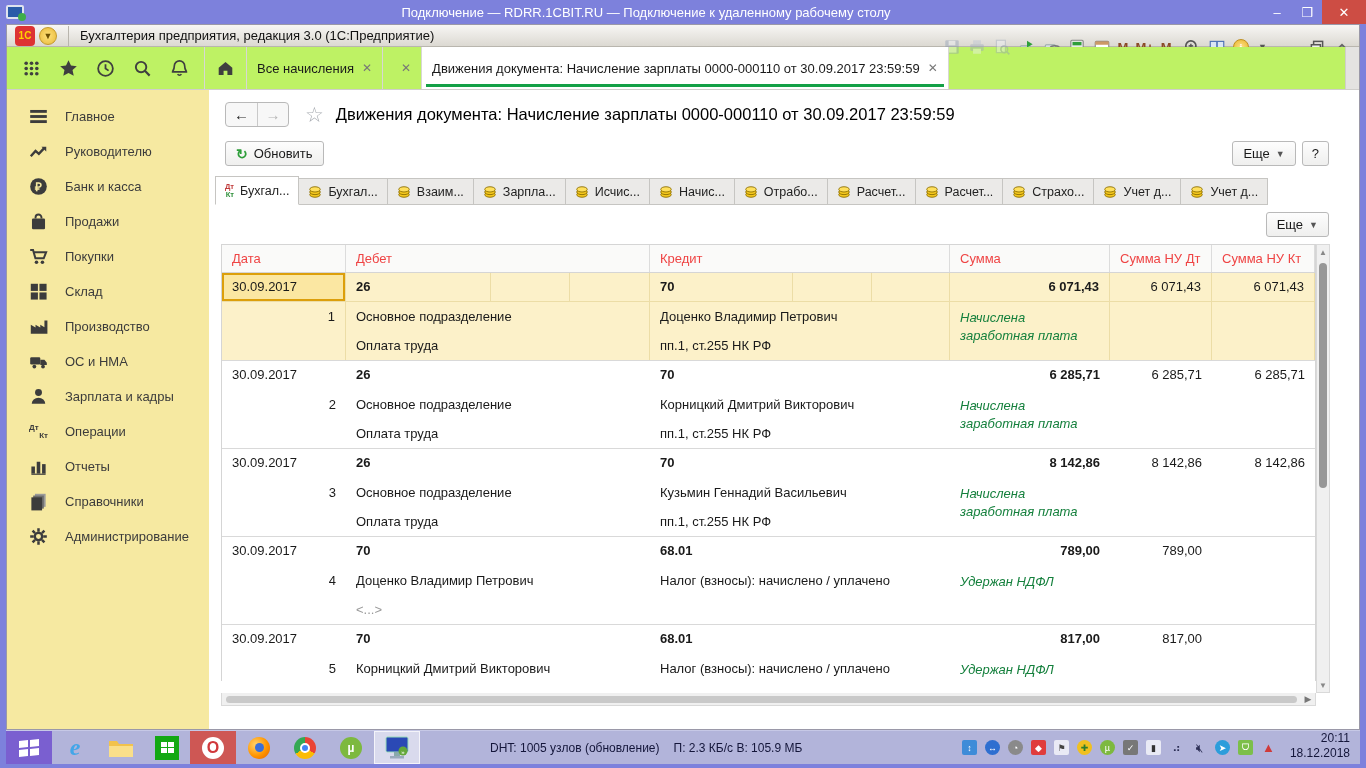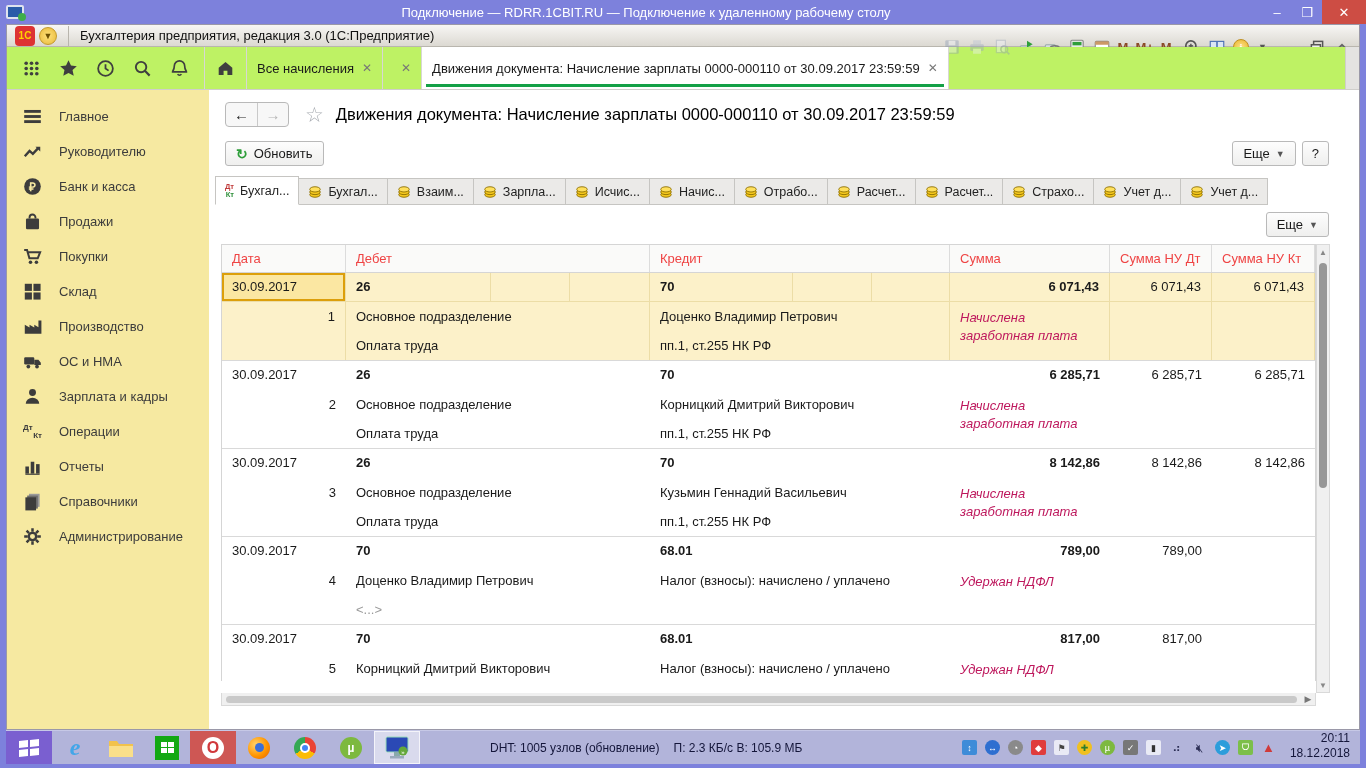--- a/index.html
+++ b/index.html
@@ -37,21 +37,21 @@
   .navtab.home { padding:0 12px; border-left:1px solid #d8d7d4; }
   .navtab .x { margin-left:8px; color:#777; font-size:12px; }
   .navtab.active { background:#fff; }
   .navtab.active::after { content:""; position:absolute; left:4px; right:4px; bottom:2px; height:3px; background:#14a046; }
   .pb-fill { flex:1; }
   .pb-scroll { width:14px; background:#e4e3e1; border-left:1px solid #cfcecb; }
 
   
   .main { flex:1; display:flex; overflow:hidden; }
   .sidebar { width:202px; background:#f6e9a1; padding-top:9px; flex-shrink:0; }
-  .sb-item { height:35px; display:flex; align-items:center; padding-left:16px; color:#3c3c3c; cursor:default; }
+  .sb-item { height:35px; display:flex; align-items:center; padding-left:22px; color:#3c3c3c; cursor:default; }
   .sb-item svg { width:19px; height:19px; flex-shrink:0; }
   .sb-item .lbl { margin-left:17px; font-size:13px; }
   .dtkt-sb { font-size:8px; font-weight:bold; color:#3c3c3c; line-height:1; width:19px; }
   .dtkt-sb .k { display:block; text-align:right; }
 
   .content { flex:1; background:#fff; position:relative; overflow:hidden; }
   .navrow { display:flex; align-items:center; padding:12px 14px 6px 16px; }
   .histbtns { display:flex; border:1px solid #b9b9b9; border-radius:4px; overflow:hidden; background:#f7f7f7; }
   .histbtn { width:31px; height:23px; display:flex; align-items:center; justify-content:center; font-size:15px; color:#222; }
   .histbtn + .histbtn { border-left:1px solid #c9c9c9; color:#b5b5b5; }
@@ -95,21 +95,21 @@
   .sel .rowA .c-deb, .sel .rowA .c-cred { display:flex; padding:0; }
   .sel .rowA .sc1 { flex:1.6; padding:6px 8px 4px 10px; }
   .sel .rowA .sc2 { flex:1; border-left:1px solid #ecdda6; }
   .rowA .c-deb:not(.x), .rowA .c-cred:not(.x) { }
   .curcell { background:#fbe7a2; box-shadow:inset 0 0 0 2px #dc9f0b; }
   .subgrid { display:flex; }
   .col { display:flex; flex-direction:column; }
   .col > div { height:29px; padding:7px 8px 0 10px; white-space:nowrap; overflow:hidden; }
   .sel .col { border-right:1px solid #ecdda6; }
   .numcell { text-align:right; padding-right:10px !important; color:#1a1a1a; }
-  .comment { font-style:italic; color:#be185d; height:auto !important; white-space:normal !important; line-height:1.35; padding-top:7px; }
+  .comment { font-style:italic; color:#15803d; height:auto !important; white-space:normal !important; line-height:1.35; padding-top:7px; }
   .muted { color:#9a9a9a; }
 
   .vscroll { width:14px; height:449px; background:#f0f0f0; border:1px solid #d9d9d9; display:flex; flex-direction:column; align-items:center; }
   .varr { height:14px; font-size:8px; color:#888; display:flex; align-items:center; justify-content:center; width:100%; }
   .vthumb { width:8px; height:225px; background:#979797; border-radius:5px; margin-top:4px; }
   .vfill { flex:1; }
   .hscroll { width:1095px; height:13px; margin-left:12px; background:#f0f0f0; border:1px solid #d9d9d9; border-top:none; display:flex; align-items:center; }
   .hthumb { height:7px; background:#c9c9c9; border-radius:4px; flex:1; margin:0 4px; }
   .harr { width:14px; font-size:9px; color:#777; text-align:center; }
 

